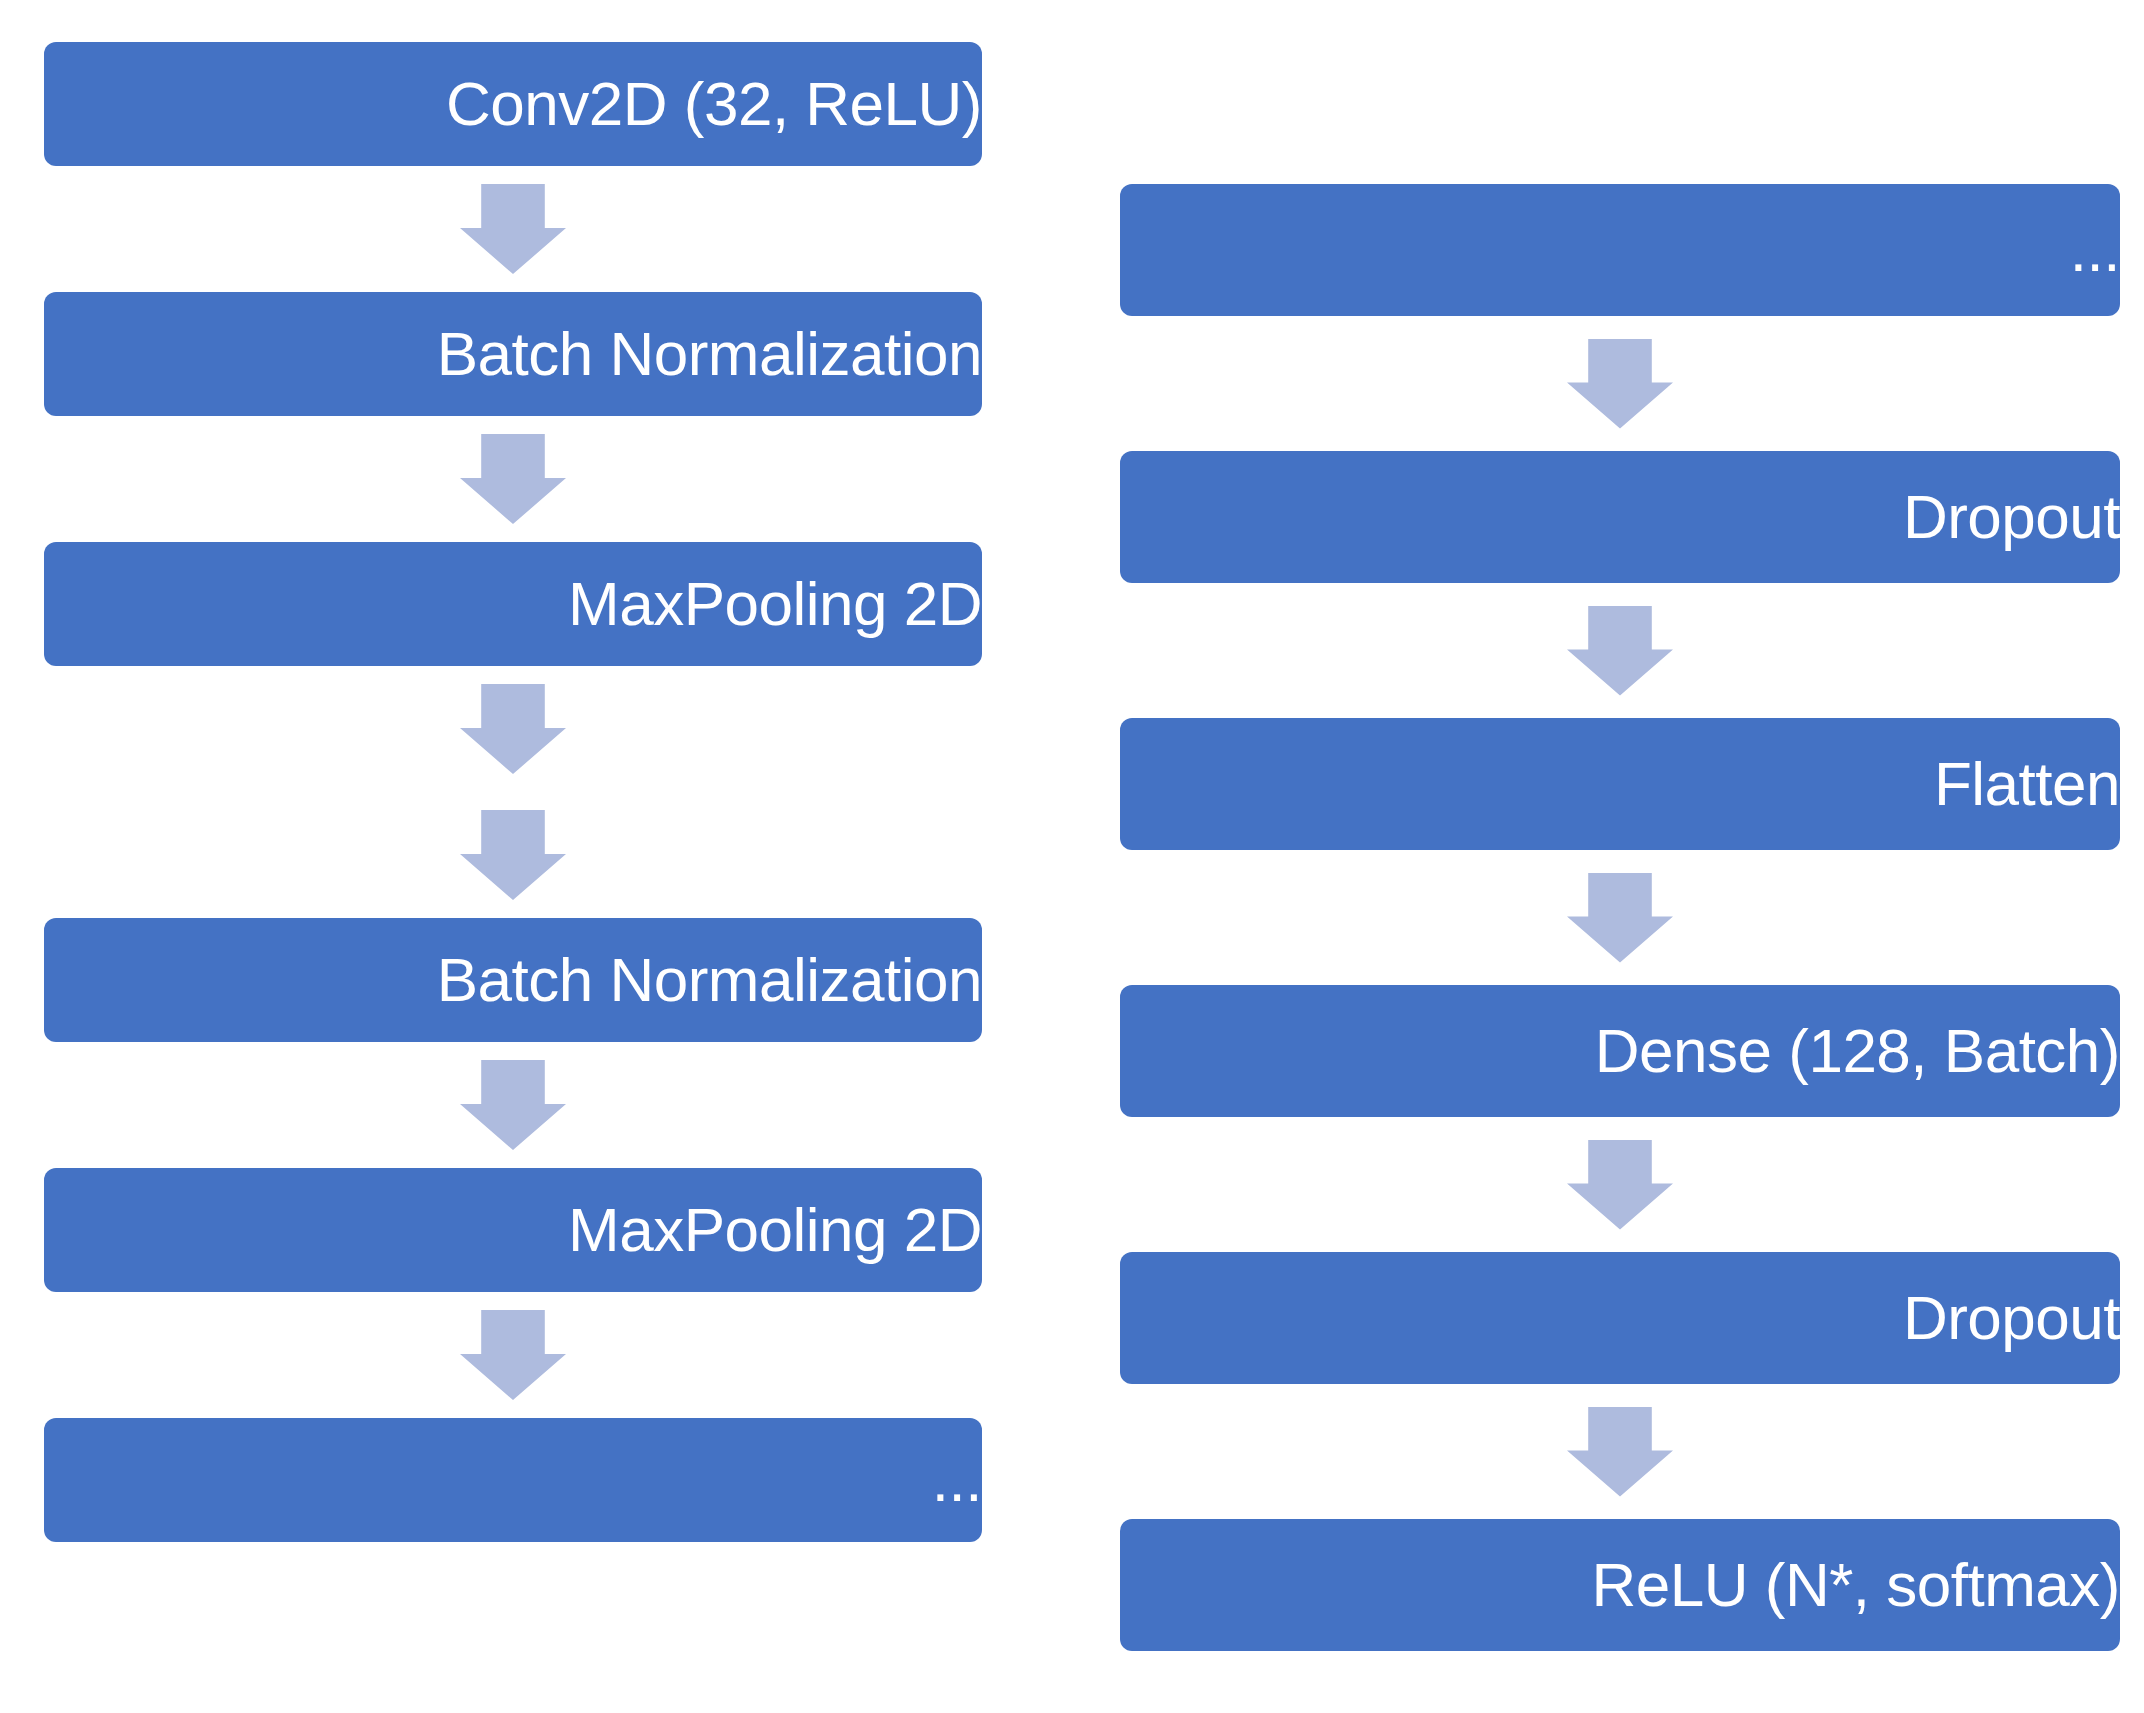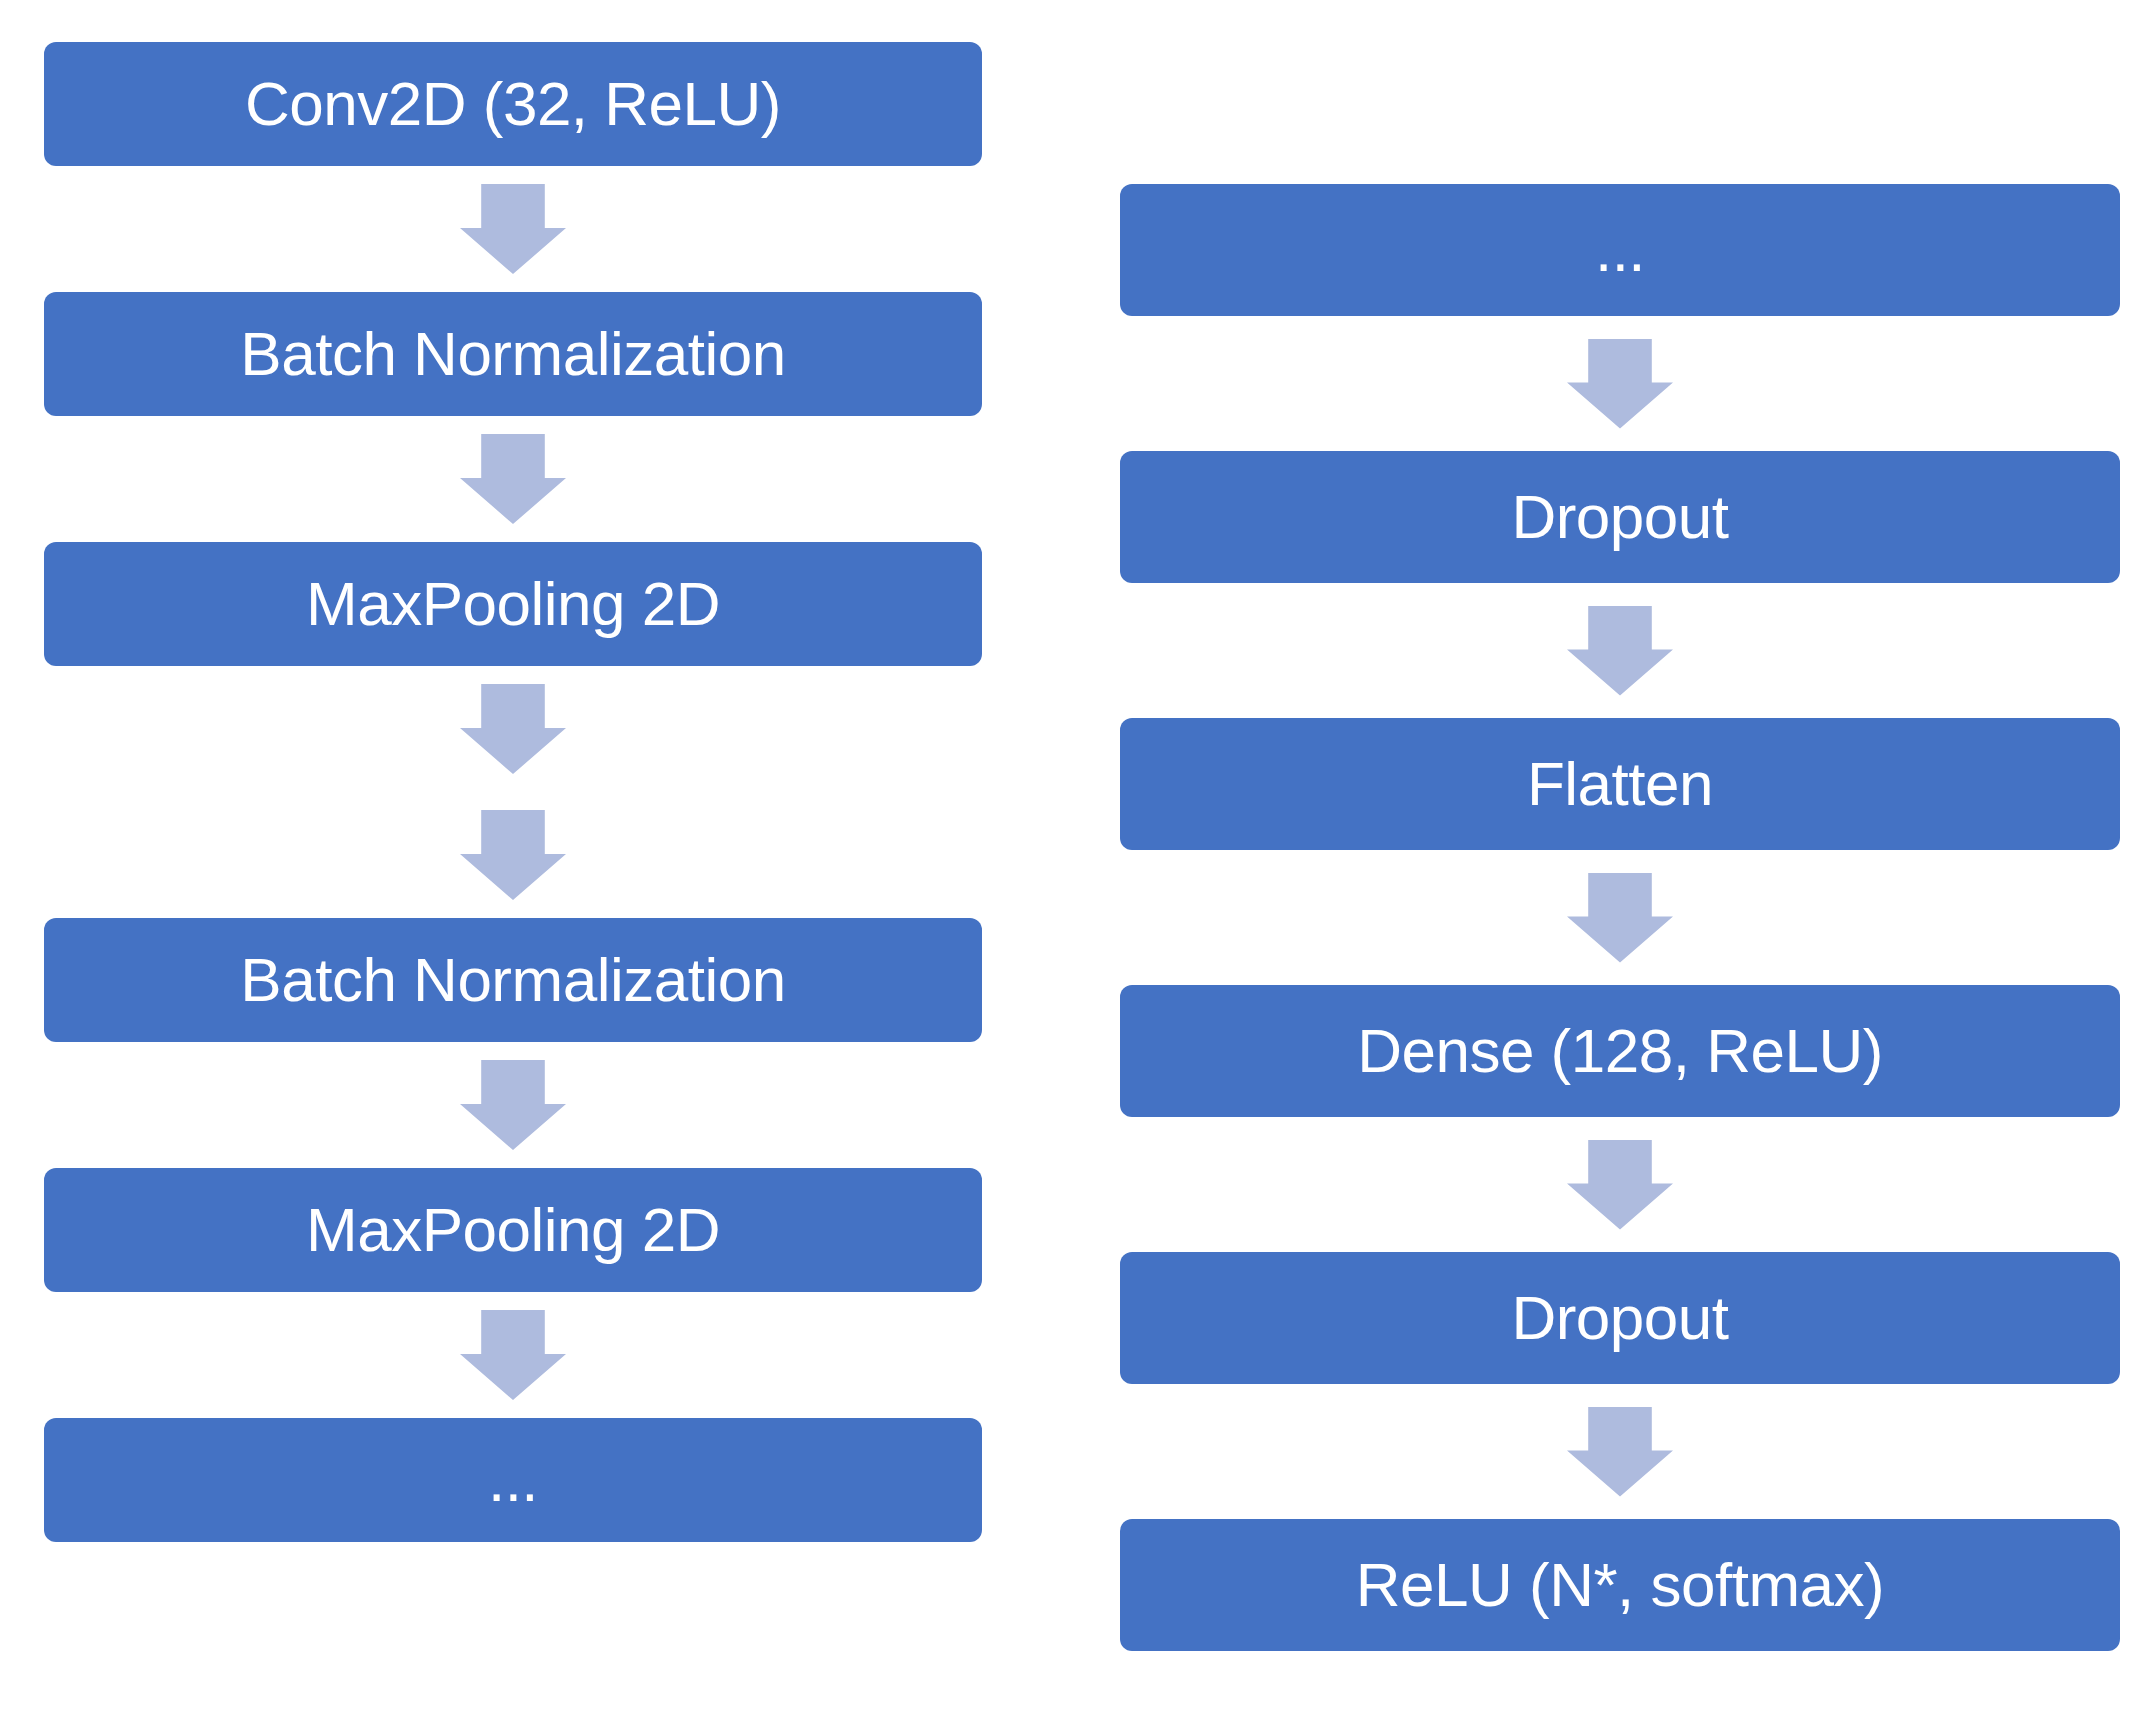--- a/index.html
+++ b/index.html
@@ -21,21 +21,21 @@
   }
   .column[data-col="left"]  { left: 44px;  top: 42px;  width: 938px;  }
   .column[data-col="right"] { left: 1120px; top: 184px; width: 1000px; }
 
   .box {
     background: var(--box-fill, #4472C4);
     color: var(--box-text, #ffffff);
     border-radius: 12px;
     display: flex;
     align-items: center;
-    justify-content: center;
+    justify-content: flex-end;
     font-size: 62px;
     letter-spacing: -0.5px;
     line-height: 1;
     white-space: nowrap;
   }
   .column[data-col="left"]  .box { height: 124px; }
   .column[data-col="right"] .box { height: 132px; }
 
   .arrow-wrap {
     display: flex;
@@ -107,21 +107,21 @@
       <div class="arrow-wrap">
         <div class="arrow"></div>
       </div>
       <div class="box">
         <span>Flatten</span>
       </div>
       <div class="arrow-wrap">
         <div class="arrow"></div>
       </div>
       <div class="box">
-        <span>Dense (128, ReLU)</span>
+        <span>Dense (128, Batch)</span>
       </div>
       <div class="arrow-wrap">
         <div class="arrow"></div>
       </div>
       <div class="box">
         <span>Dropout</span>
       </div>
       <div class="arrow-wrap">
         <div class="arrow"></div>
       </div>

